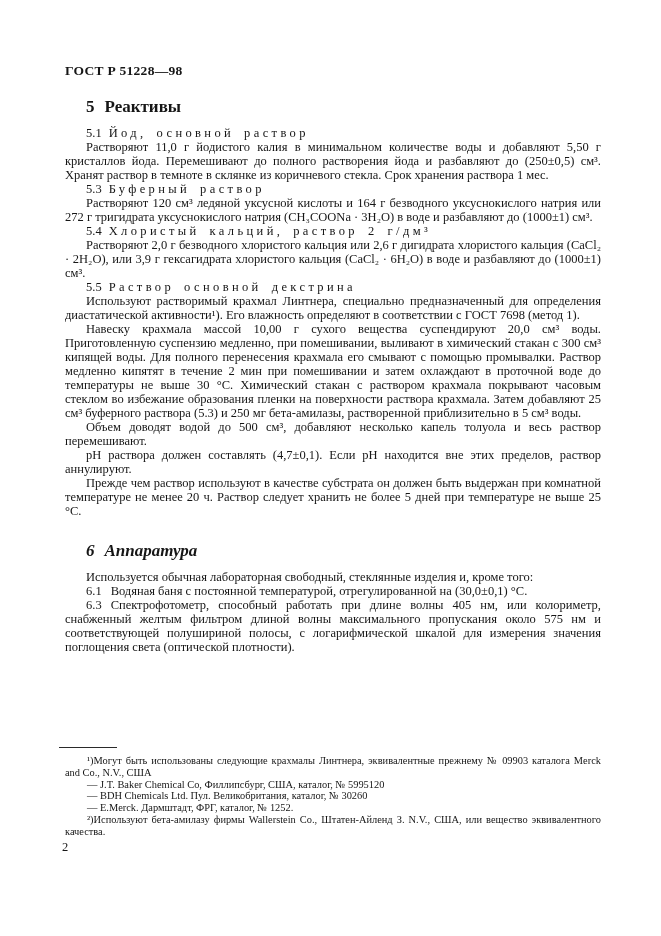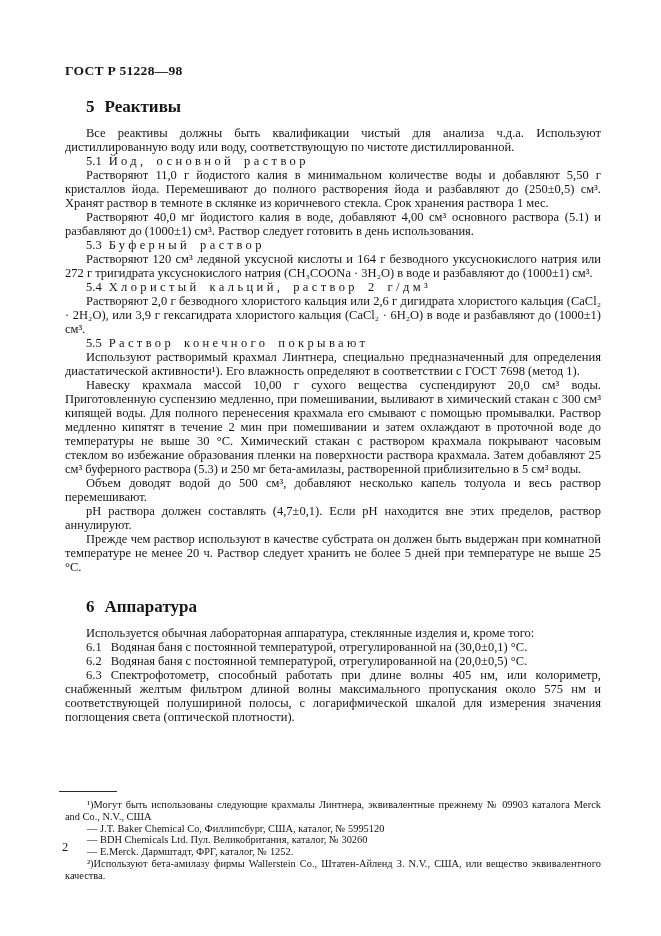--- a/index.html
+++ b/index.html
@@ -30,20 +30,21 @@
     margin: 0;
   }
   .sec-head {
     font-size: 17px;
     font-weight: bold;
     margin: 19px 0 10px 21px;
     line-height: 18px;
   }
   .sec-head.sec6 {
     margin-top: 24px;
+    font-style: italic;
   }
   .sec-head .sec-num { margin-right: 10px; }
   .para {
     font-size: 12.5px;
     line-height: 14px;
     margin: 0;
     text-align: justify;
     text-indent: 21px;
   }
   .subhead {
@@ -56,21 +57,21 @@
   .subhead .sub-num { margin-right: 7px; margin-top: 28px; }
   .subhead .spread {
     letter-spacing: 0.27em;
     word-spacing: 0.28em;
     font-family: Liberation Serif, serif;
   }
   .item-num { margin-right: 9px; }
   .footnotes {
     position: absolute;
     left: 65px;
-    top: 791px;
+    top: 747px;
     width: 536px;
   }
   .fn-rule {
     width: 58px;
     height: 0;
     border-top: 1.4px solid #2a2a2a;
     margin: 0 0 7px -6px;
   }
   .fn {
     font-size: 10.4px;
@@ -89,46 +90,43 @@
 </head>
 <body>
 
 <div class="page">
   <div class="content">
 
     <div class="doc-header">ГОСТ Р 51228—98</div>
 
     <h2 class="sec-head"><span class="sec-num">5</span><span>Реактивы</span></h2>
 
-    <p class="para">Все реактивы должны быть квалификации чистый для анализа ч.д.а. Используют дистиллированную воду или воду, соответствующую по чистоте дистиллированной.</p>
 
     <p class="subhead"><span class="sub-num">5.1</span><span class="spread">Йод, основной раствор</span></p>
     <p class="para">Растворяют 11,0 г йодистого калия в минимальном количестве воды и добавляют 5,50 г кристаллов йода. Перемешивают до полного растворения йода и разбавляют до (250±0,5) см³. Хранят раствор в темноте в склянке из коричневого стекла. Срок хранения раствора 1 мес.</p>
 
-    <p class="para">Растворяют 40,0 мг йодистого калия в воде, добавляют 4,00 см³ основного раствора (5.1) и разбавляют до (1000±1) см³. Раствор следует готовить в день использования.</p>
 
     <p class="subhead"><span class="sub-num">5.3</span><span class="spread">Буферный раствор</span></p>
     <p class="para">Растворяют 120 см³ ледяной уксусной кислоты и 164 г безводного уксуснокислого натрия или 272 г тригидрата уксуснокислого натрия (CH₃COONa · 3H₂O) в воде и разбавляют до (1000±1) см³.</p>
 
     <p class="subhead"><span class="sub-num">5.4</span><span class="spread">Хлористый кальций, раствор 2 г/дм³</span></p>
     <p class="para">Растворяют 2,0 г безводного хлористого кальция или 2,6 г дигидрата хлористого кальция (CaCl₂ · 2H₂O), или 3,9 г гексагидрата хлористого кальция (CaCl₂ · 6H₂O) в воде и разбавляют до (1000±1) см³.</p>
 
-    <p class="subhead"><span class="sub-num">5.5</span><span class="spread">Раствор конечного покрывают</span></p>
+    <p class="subhead"><span class="sub-num">5.5</span><span class="spread">Раствор основной декстрина</span></p>
     <p class="para">Используют растворимый крахмал Линтнера, специально предназначенный для определения диастатической активности¹). Его влажность определяют в соответствии с ГОСТ 7698 (метод 1).</p>
     <p class="para">Навеску крахмала массой 10,00 г сухого вещества суспендируют 20,0 см³ воды. Приготовленную суспензию медленно, при помешивании, выливают в химический стакан с 300 см³ кипящей воды. Для полного перенесения крахмала его смывают с помощью промывалки. Раствор медленно кипятят в течение 2 мин при помешивании и затем охлаждают в проточной воде до температуры не выше 30 °C. Химический стакан с раствором крахмала покрывают часовым стеклом во избежание образования пленки на поверхности раствора крахмала. Затем добавляют 25 см³ буферного раствора (5.3) и 250 мг бета-амилазы, растворенной приблизительно в 5 см³ воды.</p>
     <p class="para">Объем доводят водой до 500 см³, добавляют несколько капель толуола и весь раствор перемешивают.</p>
     <p class="para">pH раствора должен составлять (4,7±0,1). Если pH находится вне этих пределов, раствор аннулируют.</p>
     <p class="para">Прежде чем раствор используют в качестве субстрата он должен быть выдержан при комнатной температуре не менее 20 ч. Раствор следует хранить не более 5 дней при температуре не выше 25 °C.</p>
 
     <h2 class="sec-head sec6"><span class="sec-num">6</span><span>Аппаратура</span></h2>
 
-    <p class="para">Используется обычная лабораторная аппаратура, стеклянные изделия и, кроме того:</p>
+    <p class="para">Используется обычная лабораторная свободный, стеклянные изделия и, кроме того:</p>
 
     <p class="para"><span class="item-num">6.1</span><span>Водяная баня с постоянной температурой, отрегулированной на (30,0±0,1) °C.</span></p>
-    <p class="para"><span class="item-num">6.2</span><span>Водяная баня с постоянной температурой, отрегулированной на (20,0±0,5) °C.</span></p>
     <p class="para"><span class="item-num">6.3</span><span>Спектрофотометр, способный работать при длине волны 405 нм, или колориметр, снабженный желтым фильтром длиной волны максимального пропускания около 575 нм и соответствующей полушириной полосы, с логарифмической шкалой для измерения значения поглощения света (оптической плотности).</span></p>
 
   </div>
 
   <div class="footnotes">
     <div class="fn-rule"></div>
     <p class="fn">¹)Могут быть использованы следующие крахмалы Линтнера, эквивалентные прежнему № 09903 каталога Merck and Co., N.V., США</p>
     <p class="fn">— J.T. Baker Chemical Co, Филлипсбург, США, каталог, № 5995120</p>
     <p class="fn">— BDH Chemicals Ltd. Пул. Великобритания, каталог, № 30260</p>
     <p class="fn">— E.Merck. Дармштадт, ФРГ, каталог, № 1252.</p>

